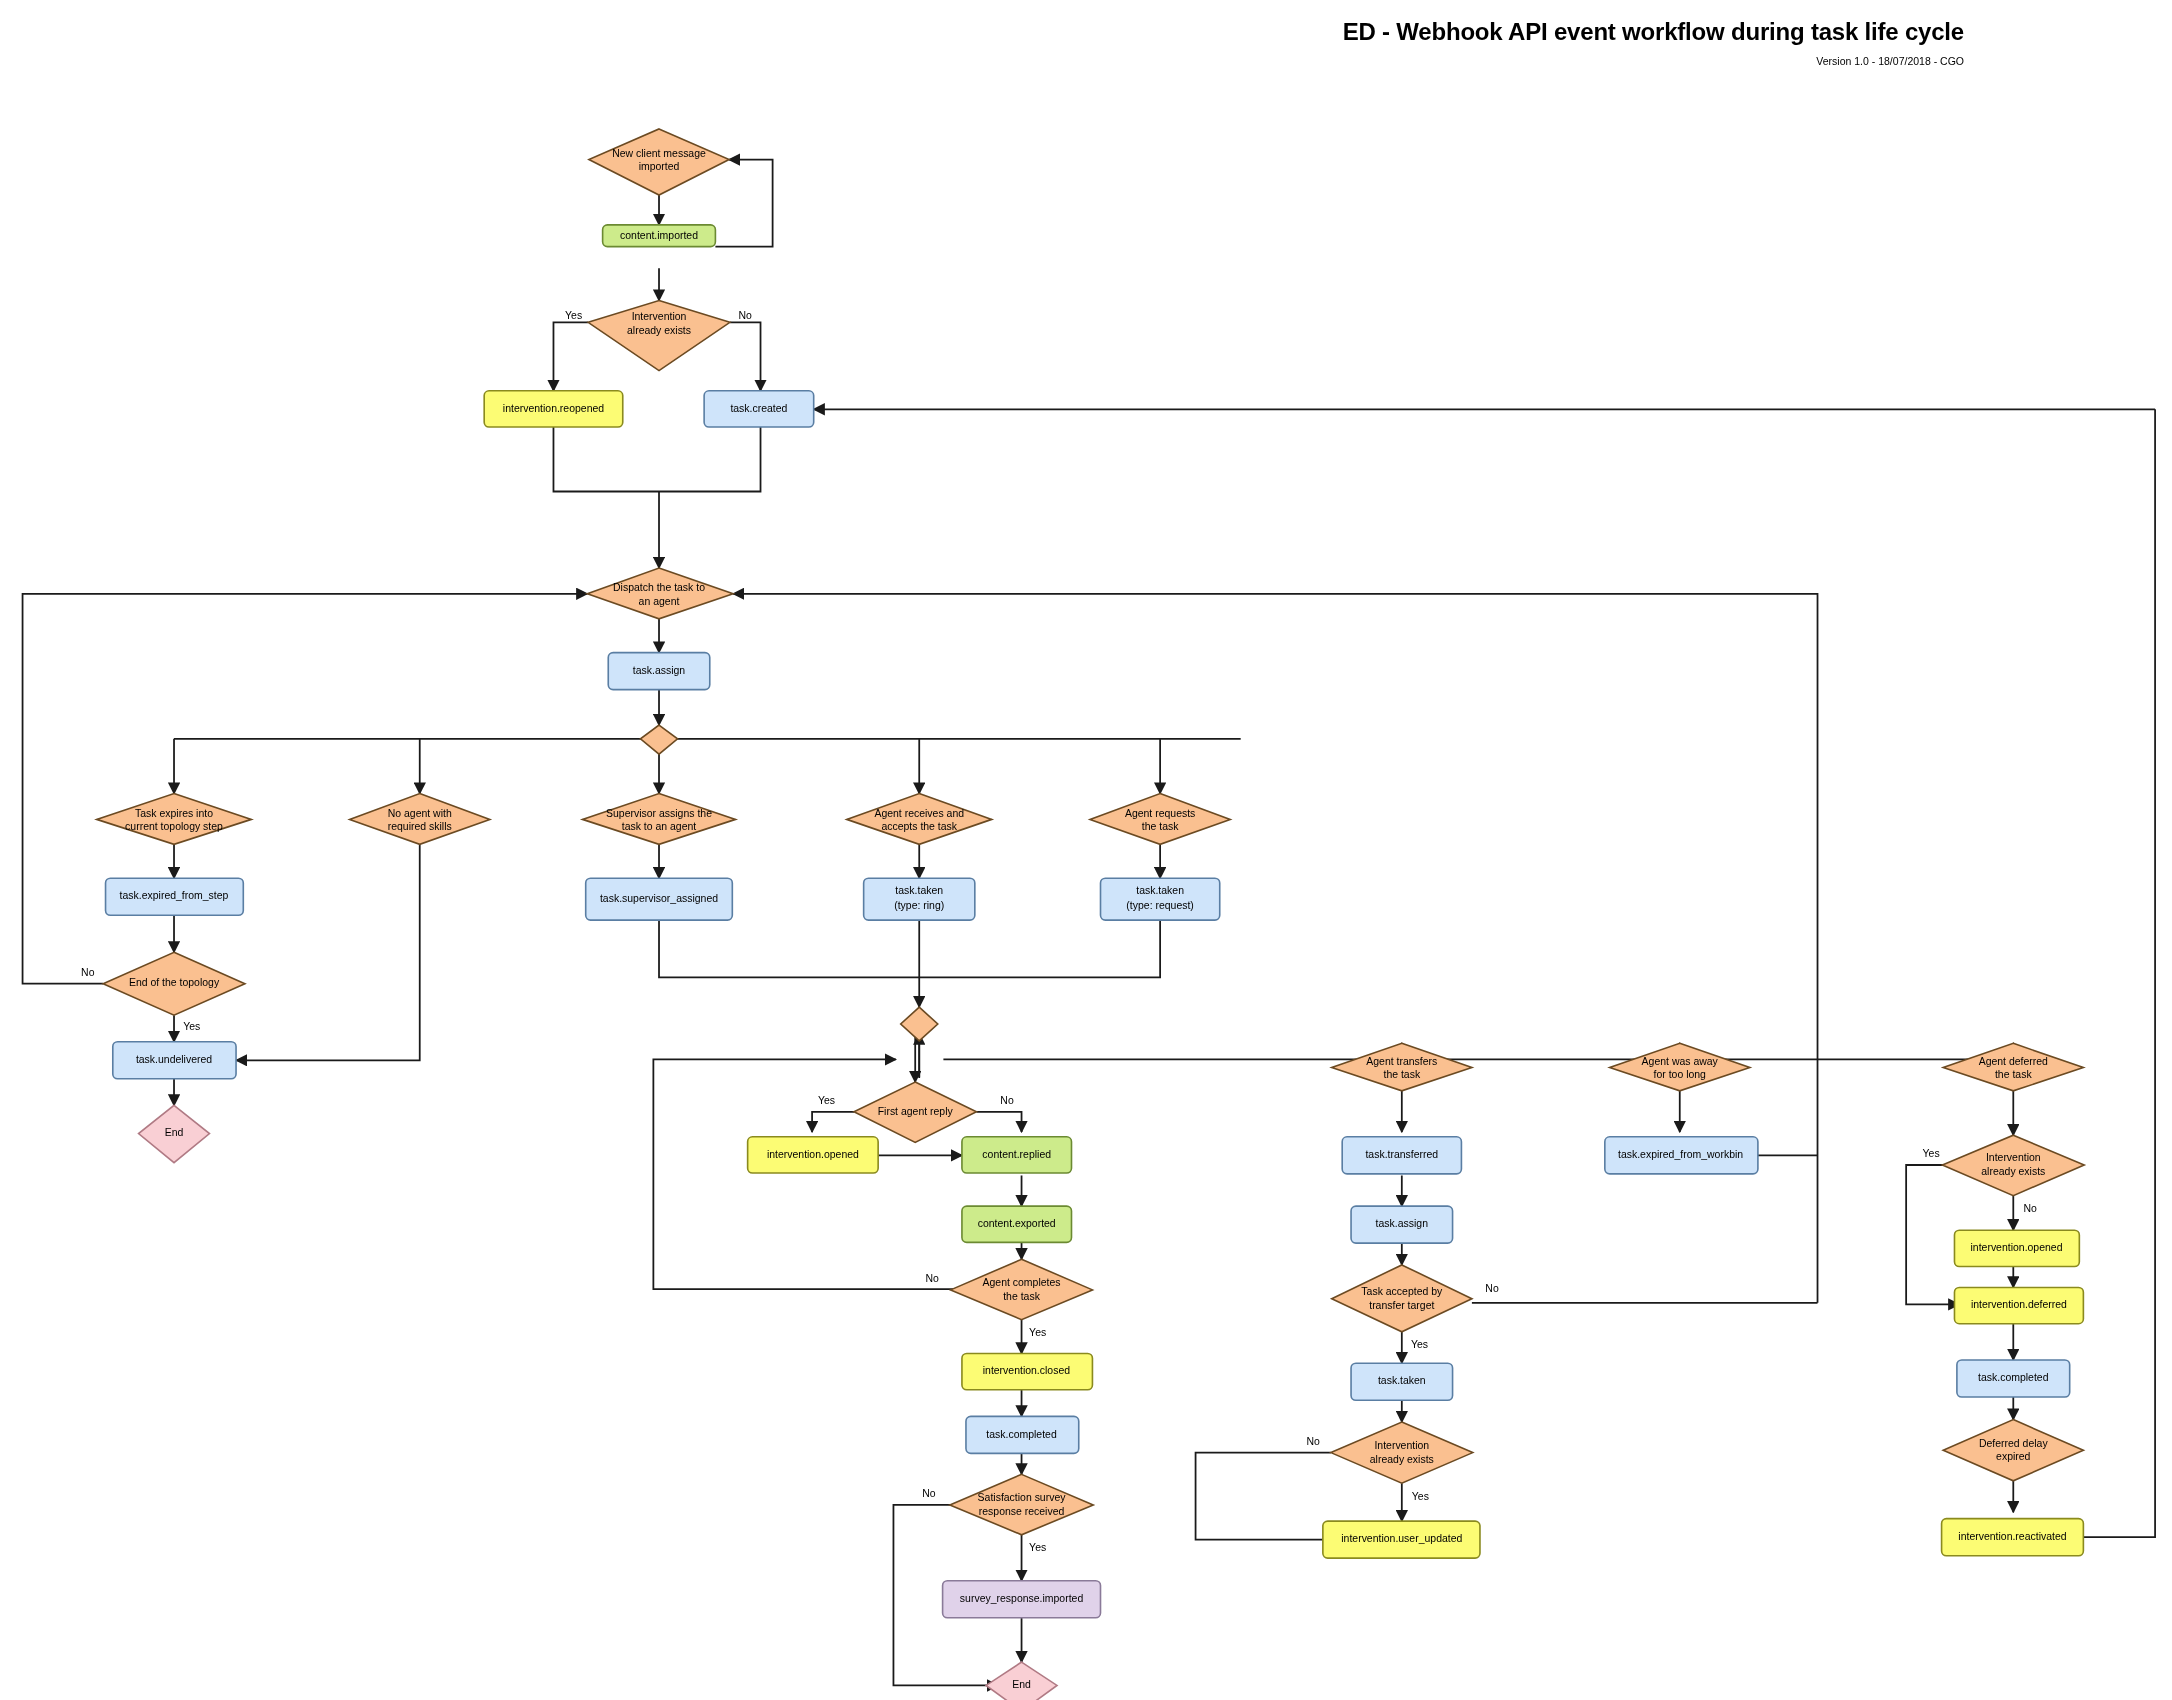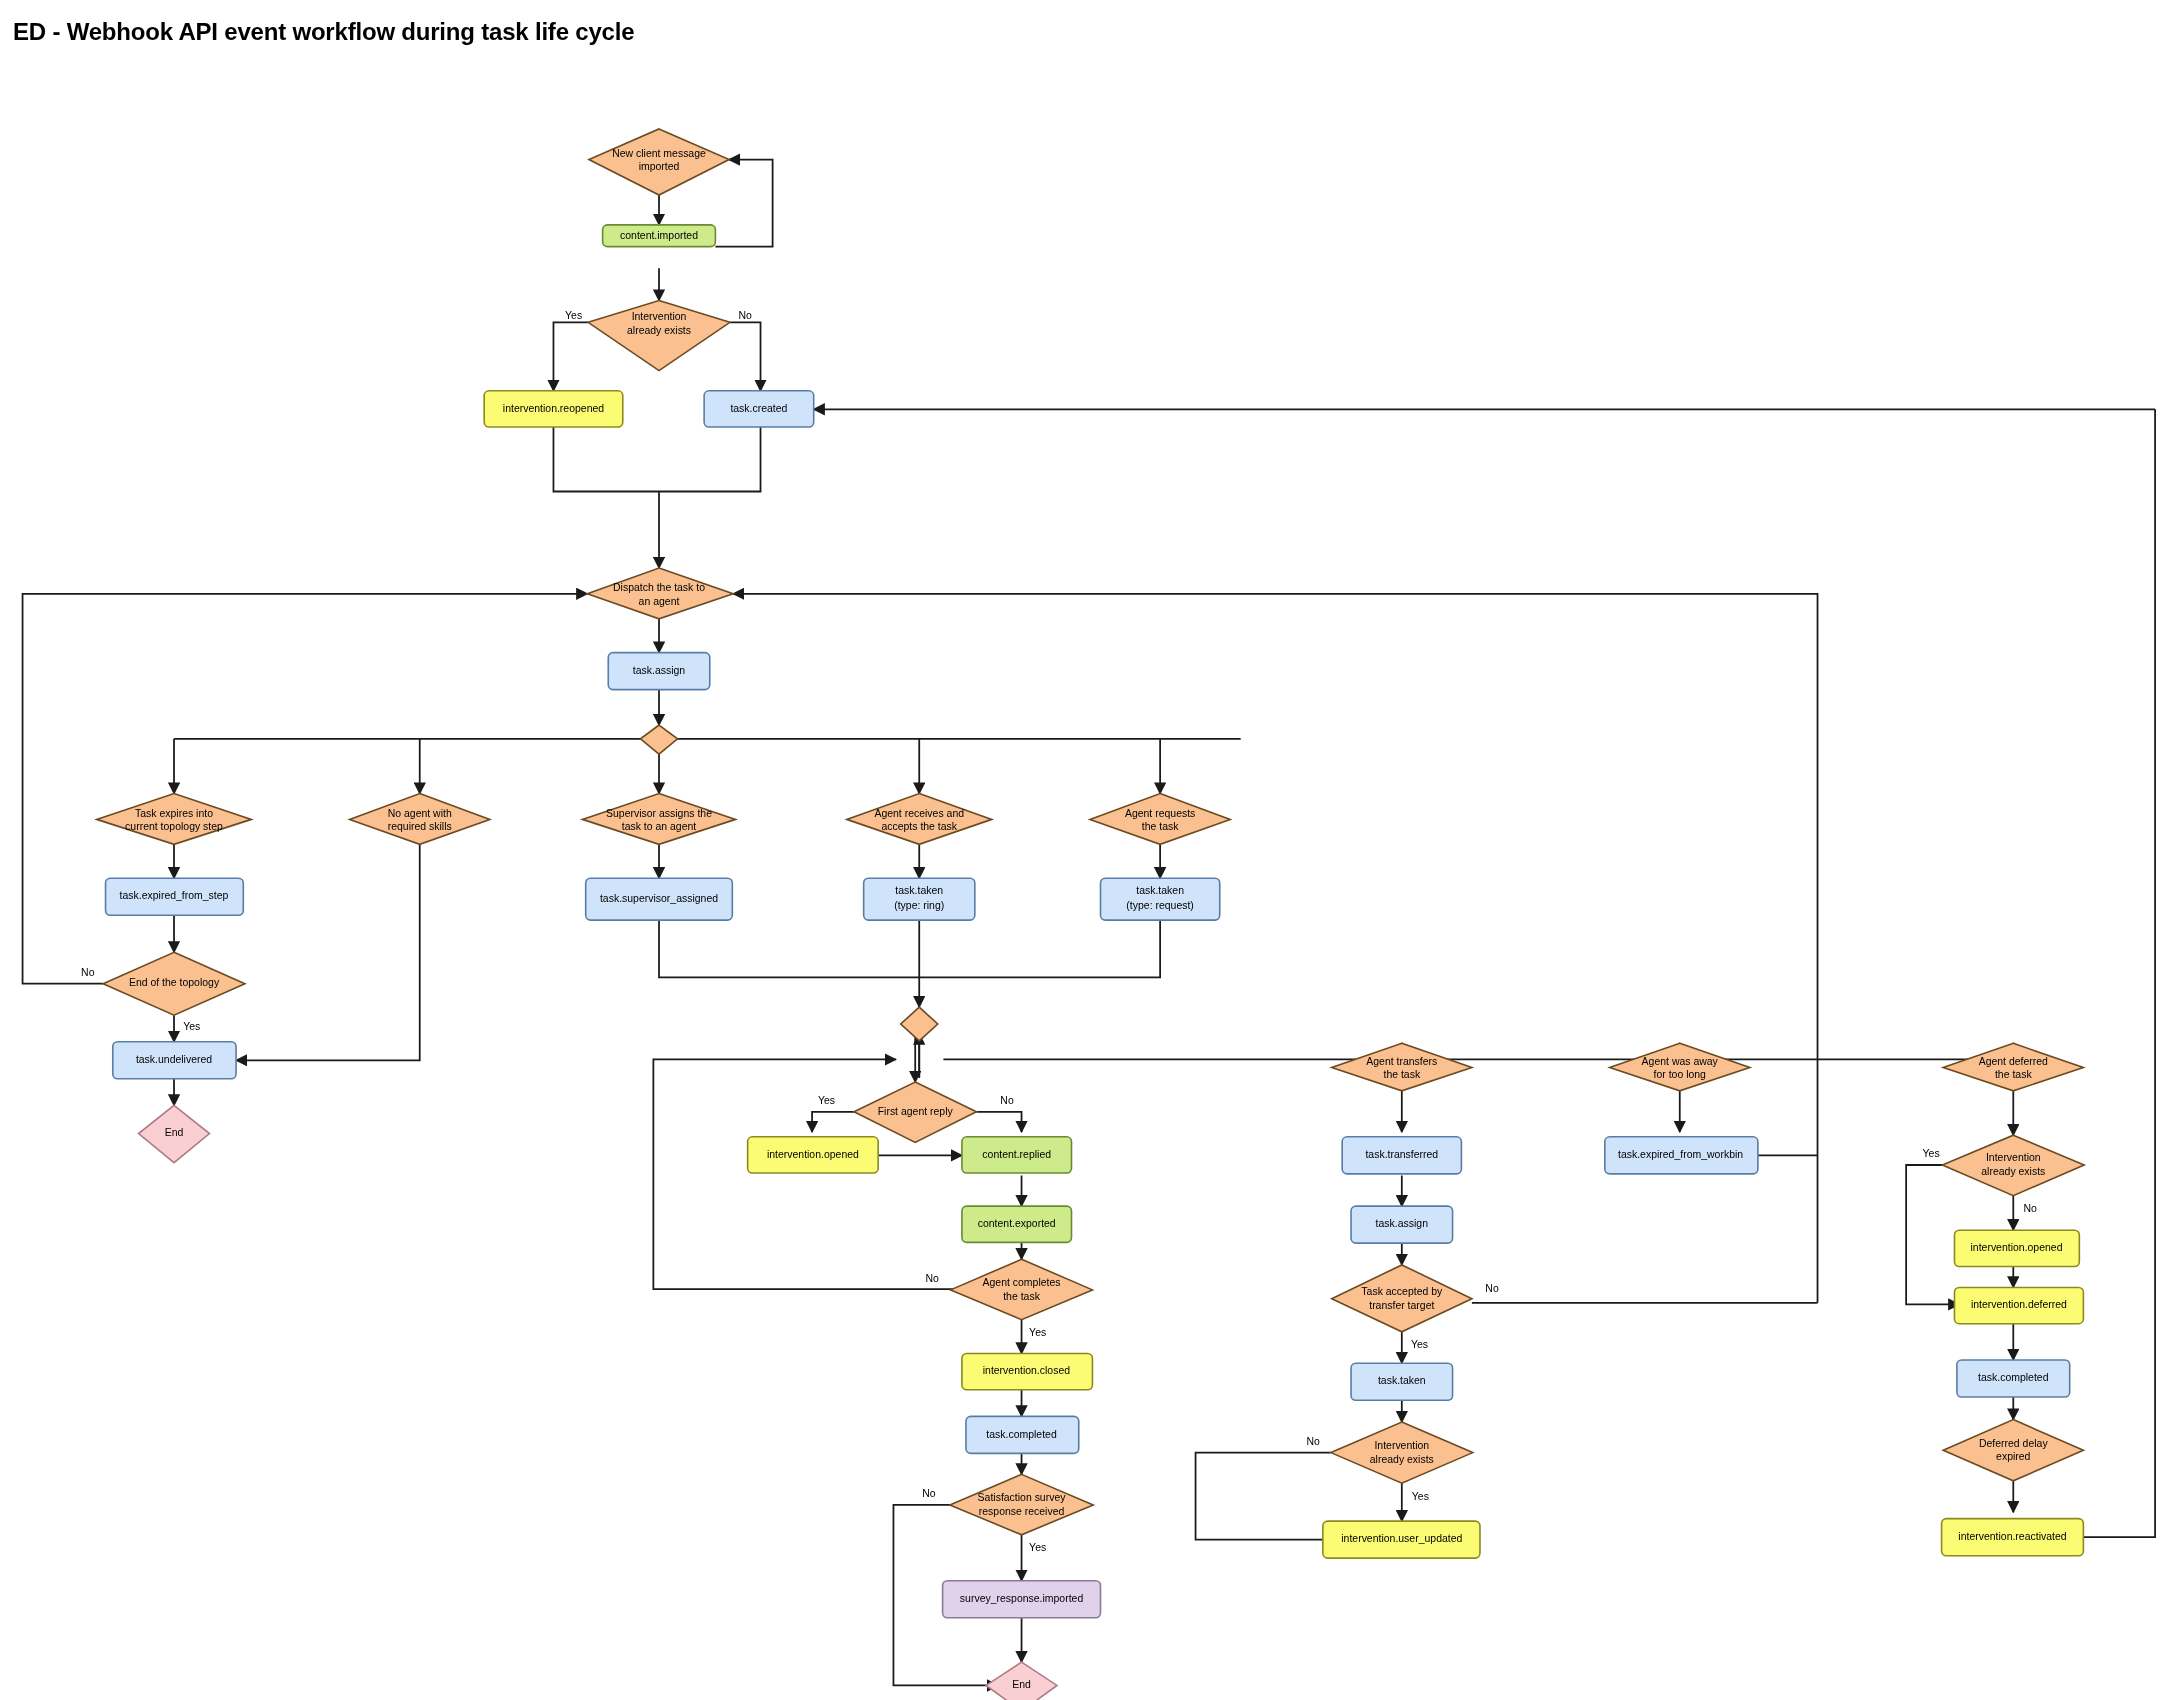--- a/index.html
+++ b/index.html
@@ -16,24 +16,24 @@
     overflow: hidden;
     position: relative;
   }
   #diagram-root {
     position: relative;
     width: 2172px;
     height: 1700px;
   }
   .title-block {
     position: absolute;
-    left: 13px;
+    left: 4px;
     top: 0;
     width: 1960px;
-    text-align: left;
+    text-align: right;
   }
   .doc-title {
     font-size: 24px;
     font-weight: bold;
     letter-spacing: -0.2px;
     margin: 0;
     padding-top: 17.7px;
     font-family: "Liberation Sans", sans-serif;
   }
   .doc-subtitle {
@@ -80,20 +80,21 @@
     dominant-baseline: middle;
   }
 </style>
 </head>
 <body>
 
 <div id="diagram-root">
 
   <div class="title-block">
     <div class="doc-title">ED - Webhook API event workflow during task life cycle</div>
+    <div class="doc-subtitle">Version 1.0 - 18/07/2018 - CGO</div>
   </div>
 
   <svg class="flow" viewBox="0 0 2696 2110">
     <defs>
       <marker id="arrow" viewBox="0 0 10 10" refX="9" refY="5" markerWidth="7" markerHeight="7" orient="auto-start-reverse">
         <path d="M 0 0 L 10 5 L 0 10 z" fill="#1a1a1a"></path>
       </marker>
     </defs>
 
     <g>

